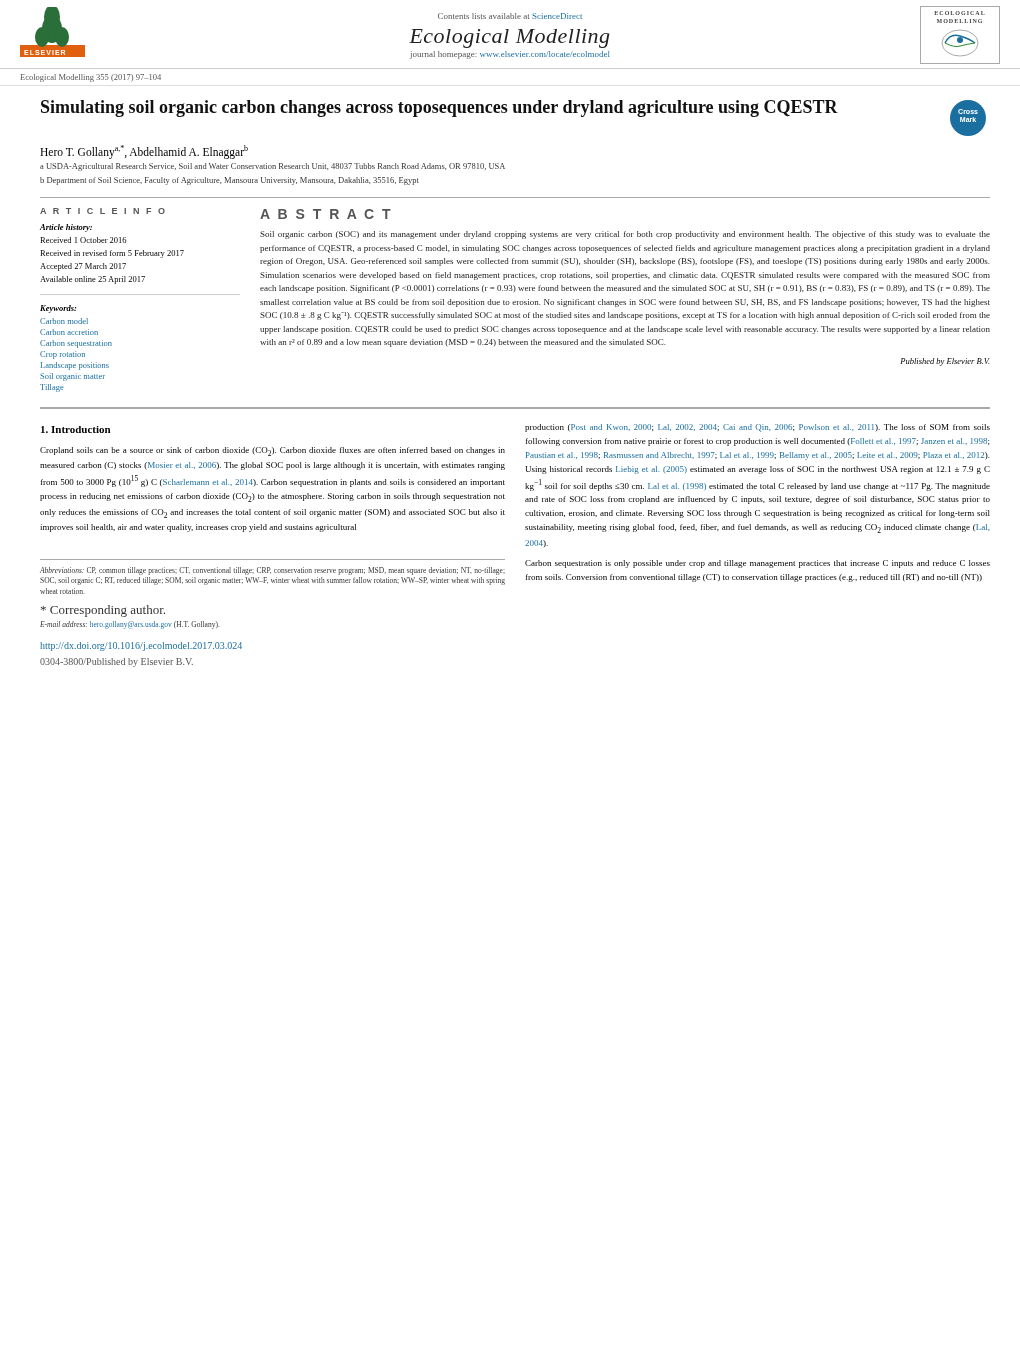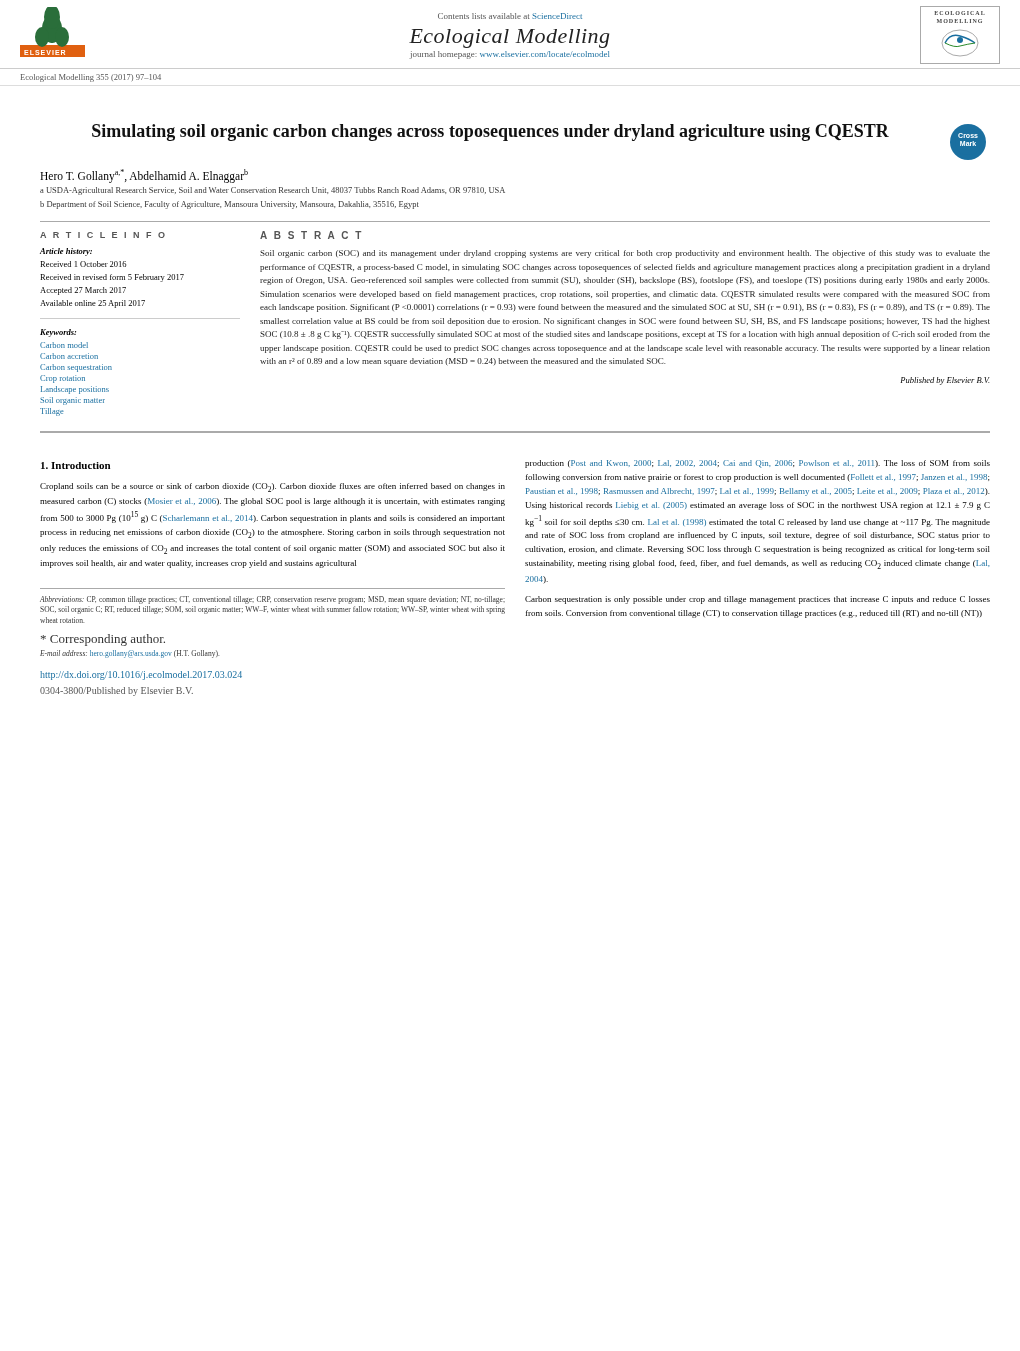--- a/index.html
+++ b/index.html
@@ -68,22 +68,21 @@
     
     .main-content {
       padding: 10px 30px 10px 40px;
     }
 
     
     .title-section {
       display: flex;
       align-items: flex-start;
       margin-bottom: 8px;
-      margin-top: 24px;
-      text-align: center;
+      margin-top: 0;
     }
     .article-title {
       font-size: 18px;
       font-weight: bold;
       color: #111;
       line-height: 1.3;
       flex: 1;
     }
     .crossmark {
       width: 40px;
@@ -167,21 +166,21 @@
     
     .keywords-section { margin-top: 4px; }
     .keyword-item {
       font-size: 8.5px;
       margin-bottom: 1px;
     }
     .keyword-item a { color: #1a6fa0; text-decoration: none; }
 
     
     .abstract-heading {
-      font-size: 10px;
+      font-size: 14px;
       font-weight: bold;
       letter-spacing: 2px;
       color: #555;
       margin-bottom: 6px;
       font-family: Arial, sans-serif;
     }
     .abstract-text {
       font-size: 9px;
       line-height: 1.5;
       text-align: justify;
@@ -191,21 +190,21 @@
       font-size: 8.5px;
       text-align: right;
       margin-top: 6px;
       font-style: italic;
     }
 
     
     .body-section {
       margin-top: 14px;
       border-top: 2px solid #aaa;
-      padding-top: 24px;
+      padding-top: 12px;
     }
     .body-two-col {
       display: flex;
       gap: 20px;
     }
     .body-col {
       flex: 1;
       font-size: 9px;
       line-height: 1.55;
       text-align: justify;
@@ -213,21 +212,21 @@
     .section-heading {
       font-size: 11px;
       font-weight: bold;
       margin-bottom: 6px;
     }
     .ref-link { color: #1a6fa0; text-decoration: none; }
 
     
     .footnotes-area {
       border-top: 1px solid #aaa;
-      margin-top: 17px;
+      margin-top: 24px;
       padding-top: 6px;
       font-size: 7.5px;
       line-height: 1.4;
       color: #333;
     }
     .footnote-abbrev {
       margin-bottom: 4px;
     }
     .footnote-corresponding {
       margin-top: 4px;

